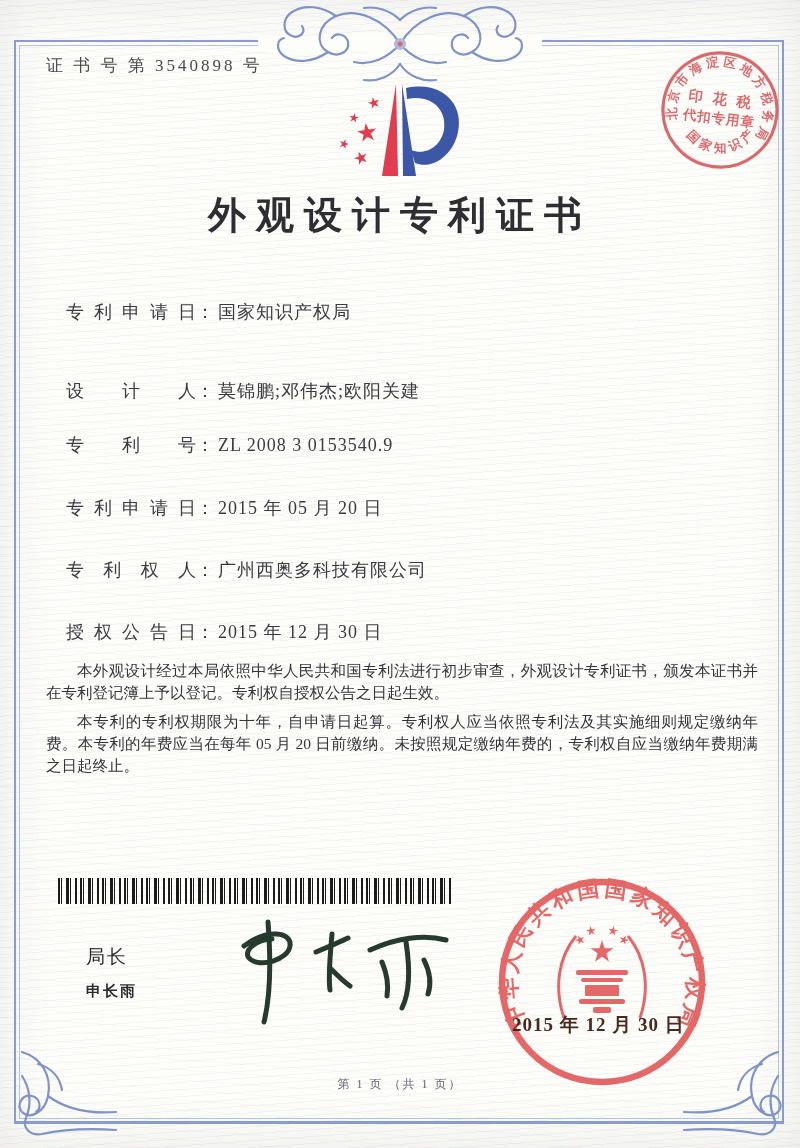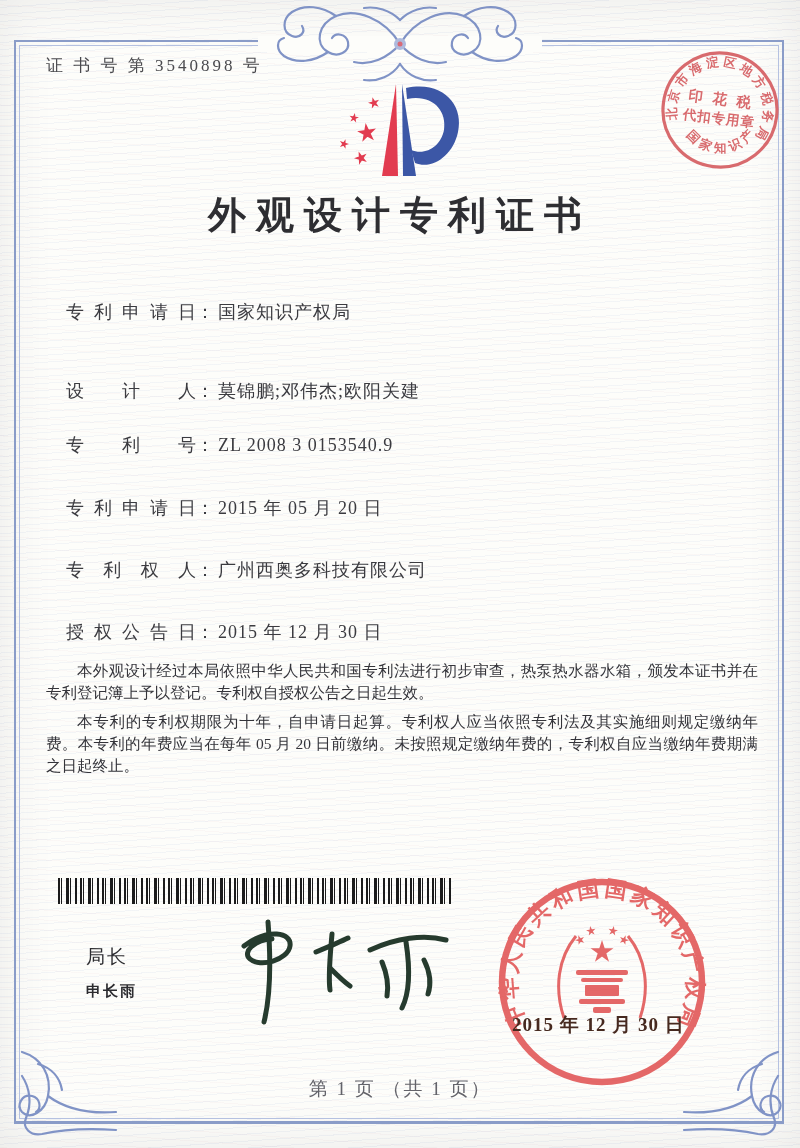--- a/index.html
+++ b/index.html
@@ -72,21 +72,21 @@
     font-size:15px; font-weight:600; letter-spacing:2px; color:#2c2c30;
   }
   .signature{ position:absolute; left:210px; top:916px; }
   .office-seal{ position:absolute; left:492px; top:872px; }
   .seal-date{
     position:absolute; left:512px; top:1012px;
     font-size:19px; letter-spacing:1px; color:#46291f; font-weight:600;
   }
   .footer{
     position:absolute; left:0; top:1076px; width:100%;
-    text-align:center; font-size:19px; letter-spacing:2px; color:#63636a;
+    text-align:center; font-size:12px; letter-spacing:2px; color:#63636a;
   }
 </style>
 </head>
 <body>
 
 <div class="page">
 
   <div class="frame"></div>
 
   <svg class="ornament" style="left:252px; top:0px;" width="296" height="96" viewBox="0 0 296 96">
@@ -176,21 +176,21 @@
     <span class="flabel">专利申请日</span><span class="fcolon">：</span><span class="fvalue">2015 年 05 月 20 日</span>
   </div>
   <div class="field f4">
     <span class="flabel">专利权人</span><span class="fcolon">：</span><span class="fvalue">广州西奥多科技有限公司</span>
   </div>
   <div class="field f5">
     <span class="flabel">授权公告日</span><span class="fcolon">：</span><span class="fvalue">2015 年 12 月 30 日</span>
   </div>
 
   <div class="body-text">
-    <p>本外观设计经过本局依照中华人民共和国专利法进行初步审查，热泵热水器水箱，颁发本证书并在专利登记簿上予以登记。专利权自授权公告之日起生效。</p>
+    <p>本外观设计经过本局依照中华人民共和国专利法进行初步审查，外观设计专利证书，颁发本证书并在专利登记簿上予以登记。专利权自授权公告之日起生效。</p>
     <p>本专利的专利权期限为十年，自申请日起算。专利权人应当依照专利法及其实施细则规定缴纳年费。本专利的年费应当在每年 05 月 20 日前缴纳。未按照规定缴纳年费的，专利权自应当缴纳年费期满之日起终止。</p>
   </div>
 
   <div class="barcode"></div>
 
   <div class="signer-title">局长</div>
   <div class="signer-name">申长雨</div>
 
   <svg class="signature" width="250" height="115" viewBox="0 0 250 115">
     <g stroke="#263b2e" stroke-width="5" fill="none" stroke-linecap="round" stroke-linejoin="round">

